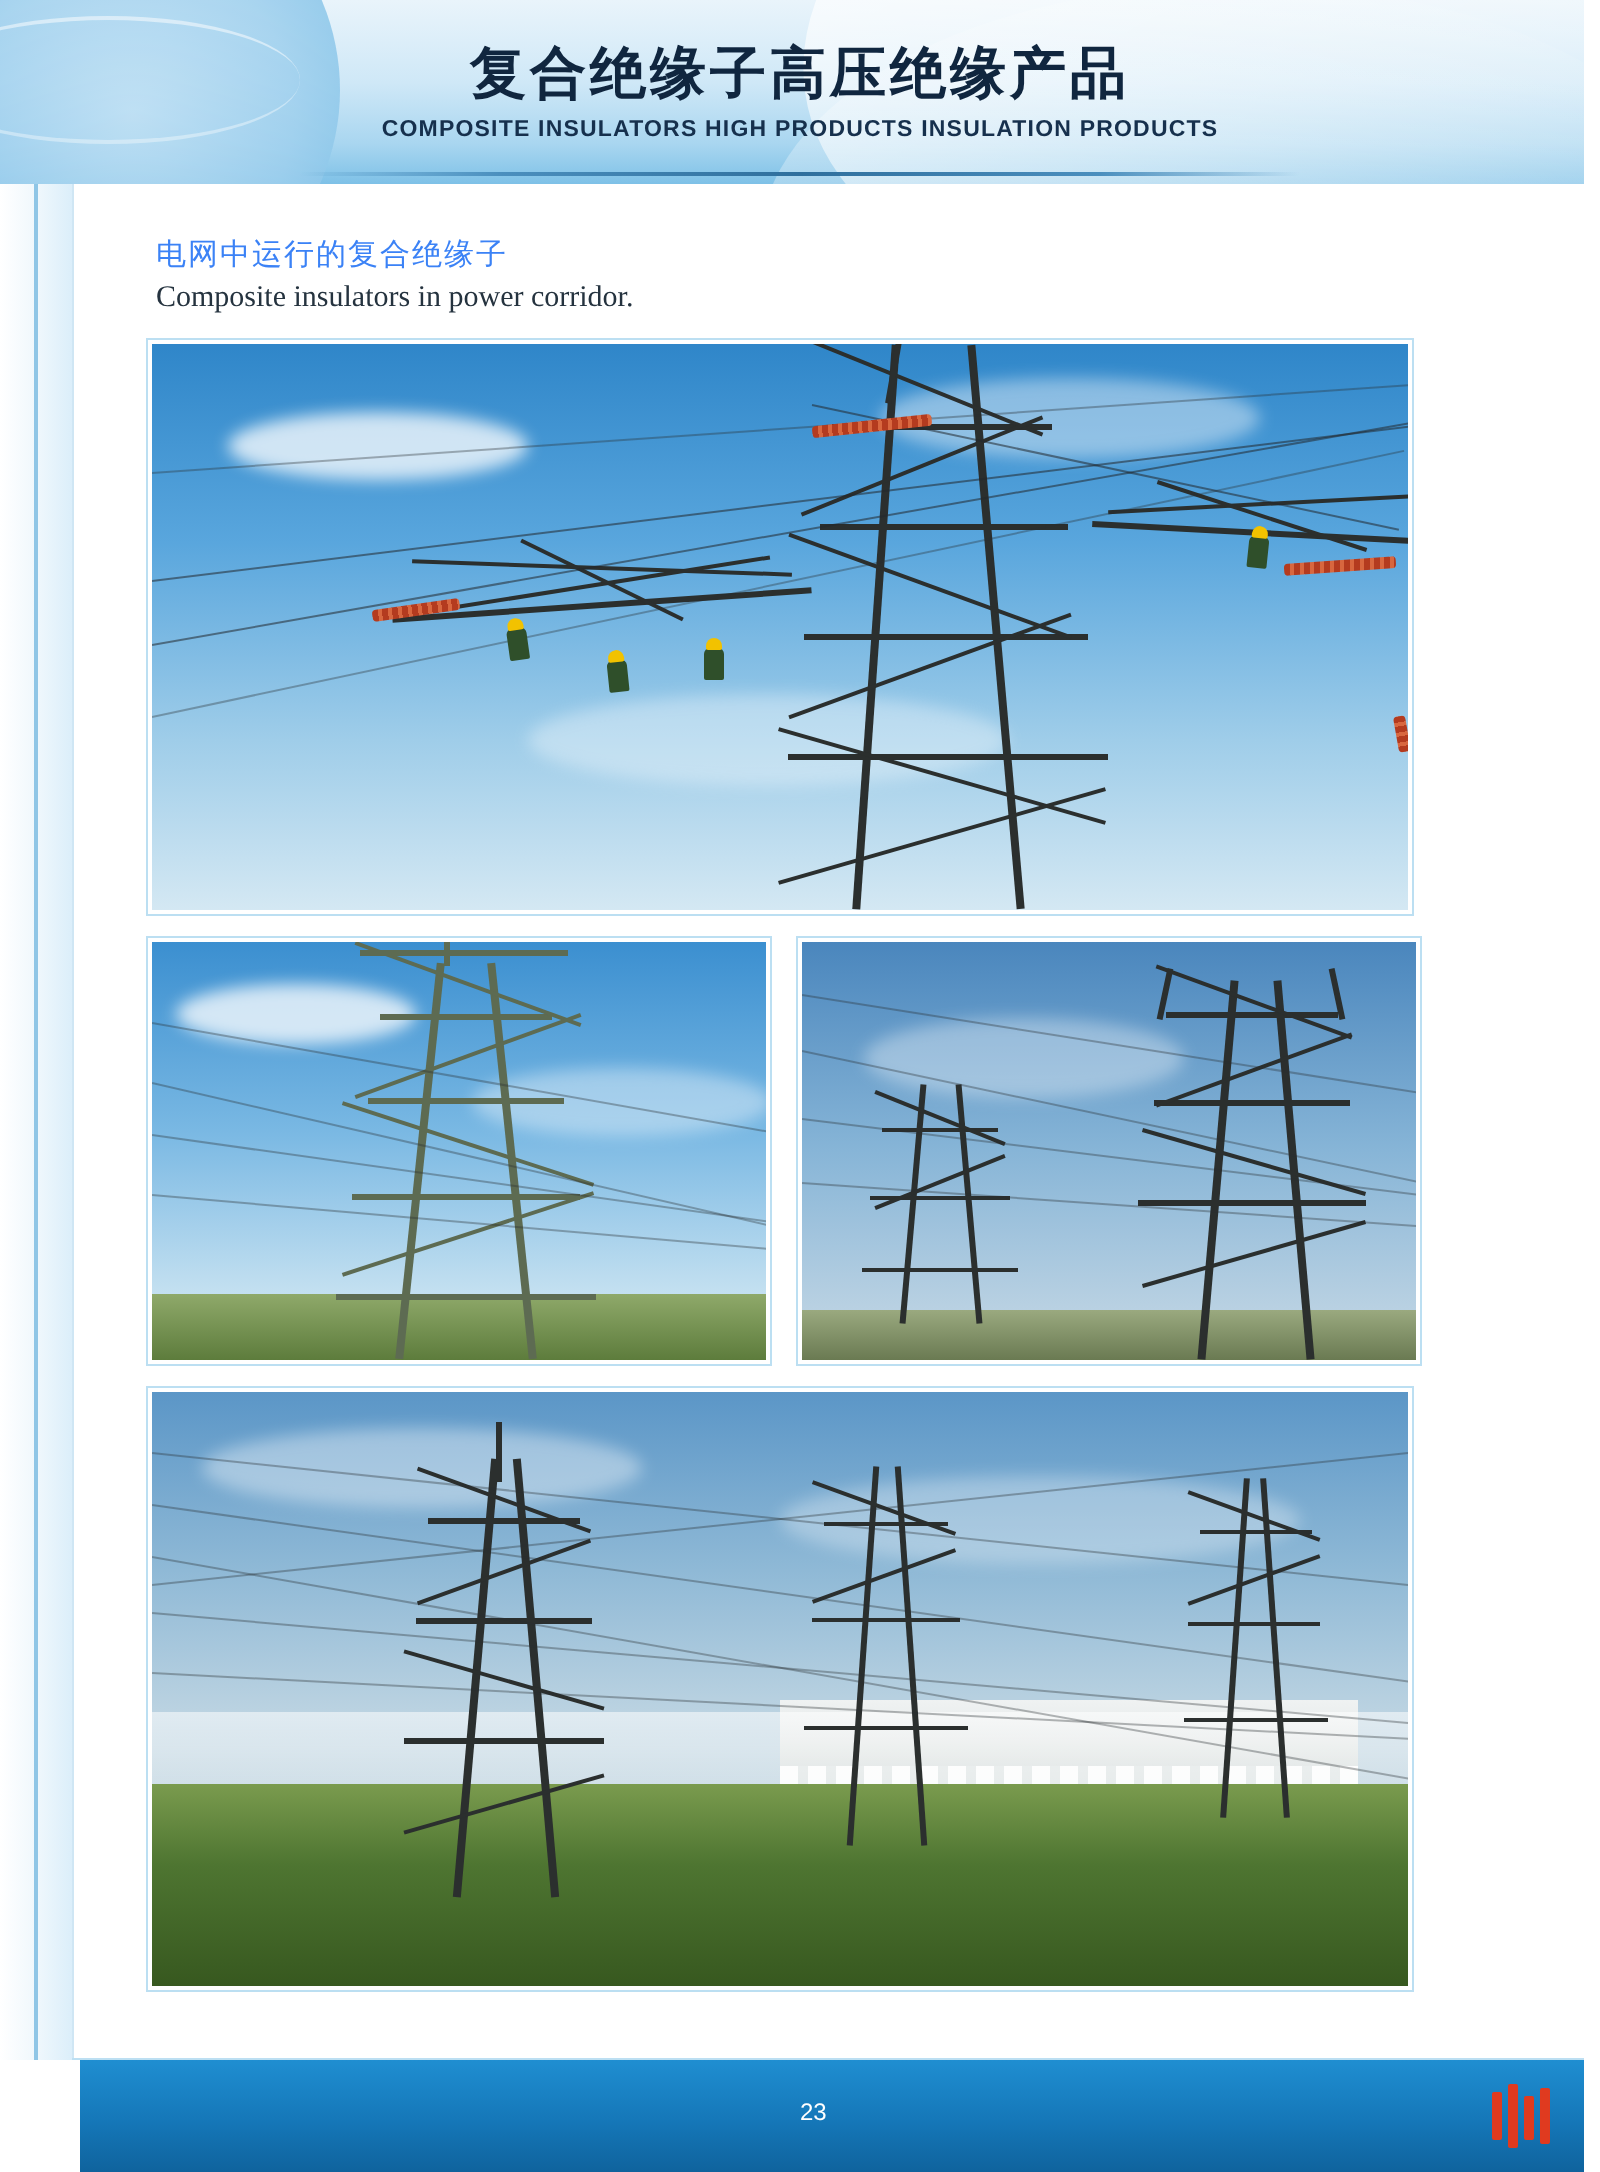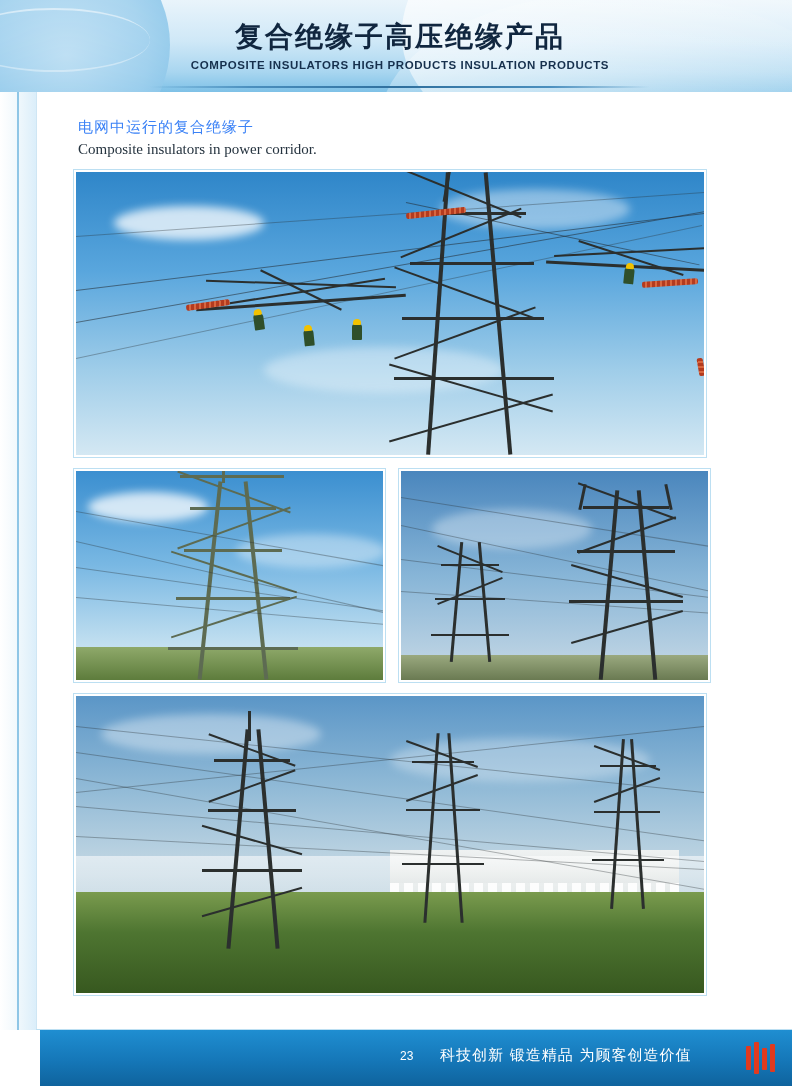--- a/index.html
+++ b/index.html
@@ -466,21 +466,20 @@
       </div>
 
     </div>
   </div>
 
   <div class="edge-line"></div>
 
   <div class="footer">
     <div class="fstripe"></div>
     <div class="page-num">23</div>
-    <div class="slogan">科技创新 锻造精品 为顾客创造价值</div>
     <div class="logo-mark">
       <span style="left:0;top:4px;width:5px;height:24px;"></span>
       <span style="left:8px;top:0;width:5px;height:32px;"></span>
       <span style="left:16px;top:6px;width:5px;height:22px;"></span>
       <span style="left:24px;top:2px;width:5px;height:28px;"></span>
     </div>
   </div>
 
 </div>
 

